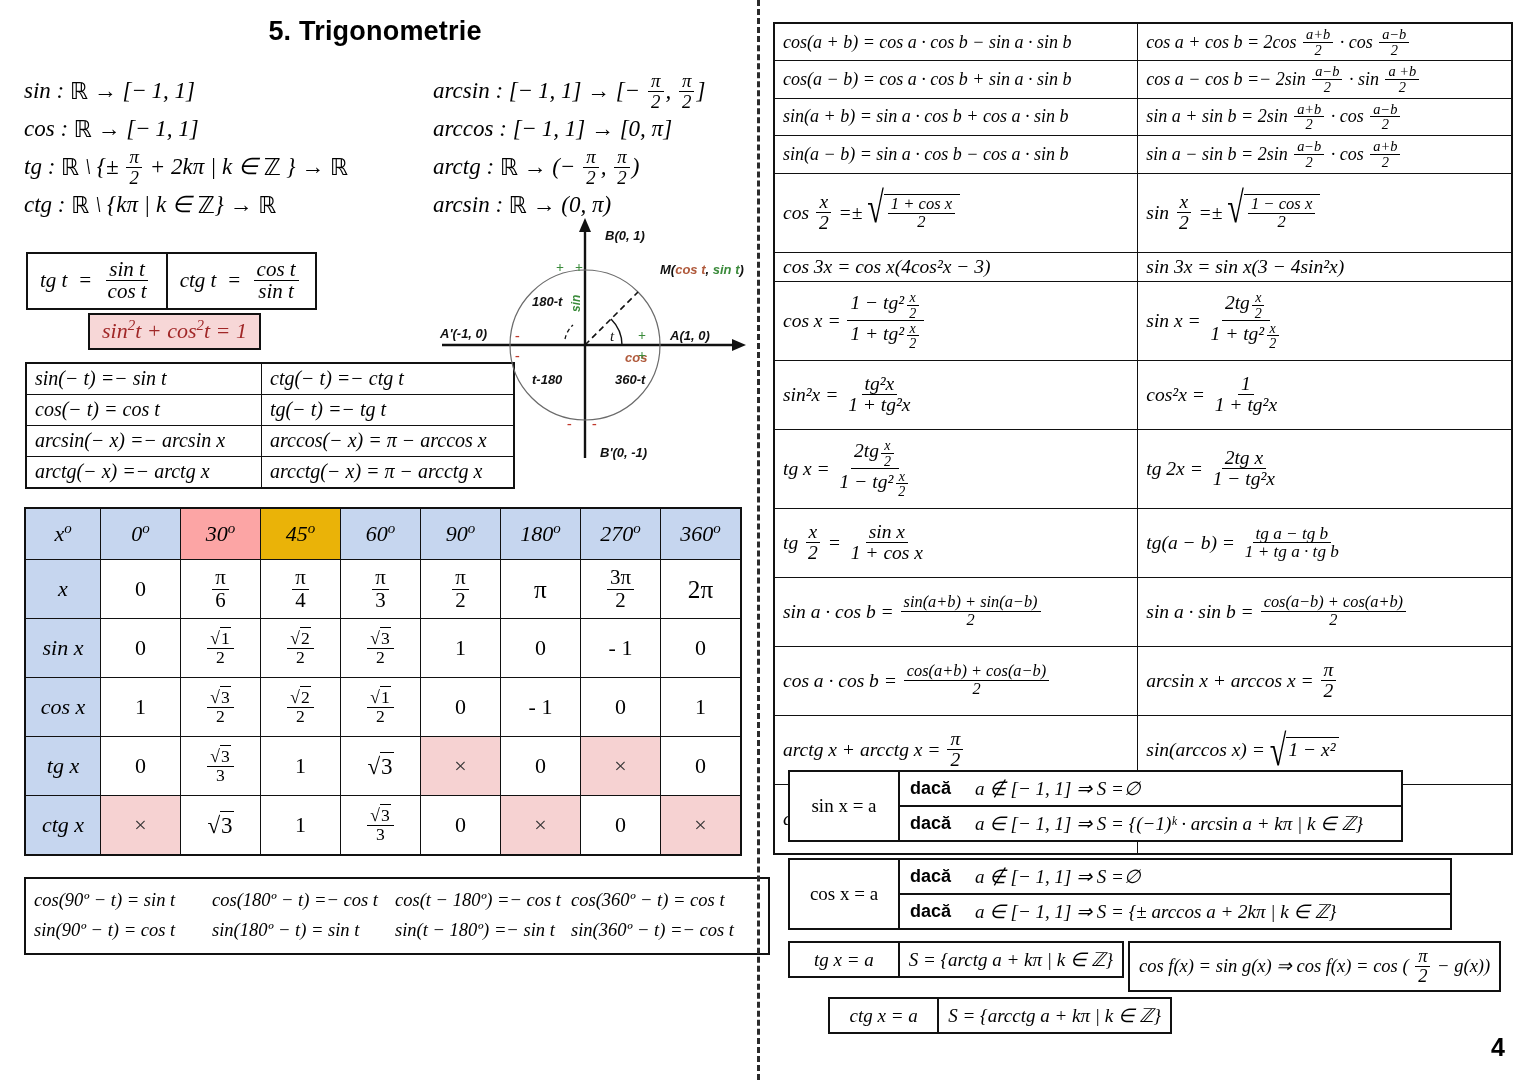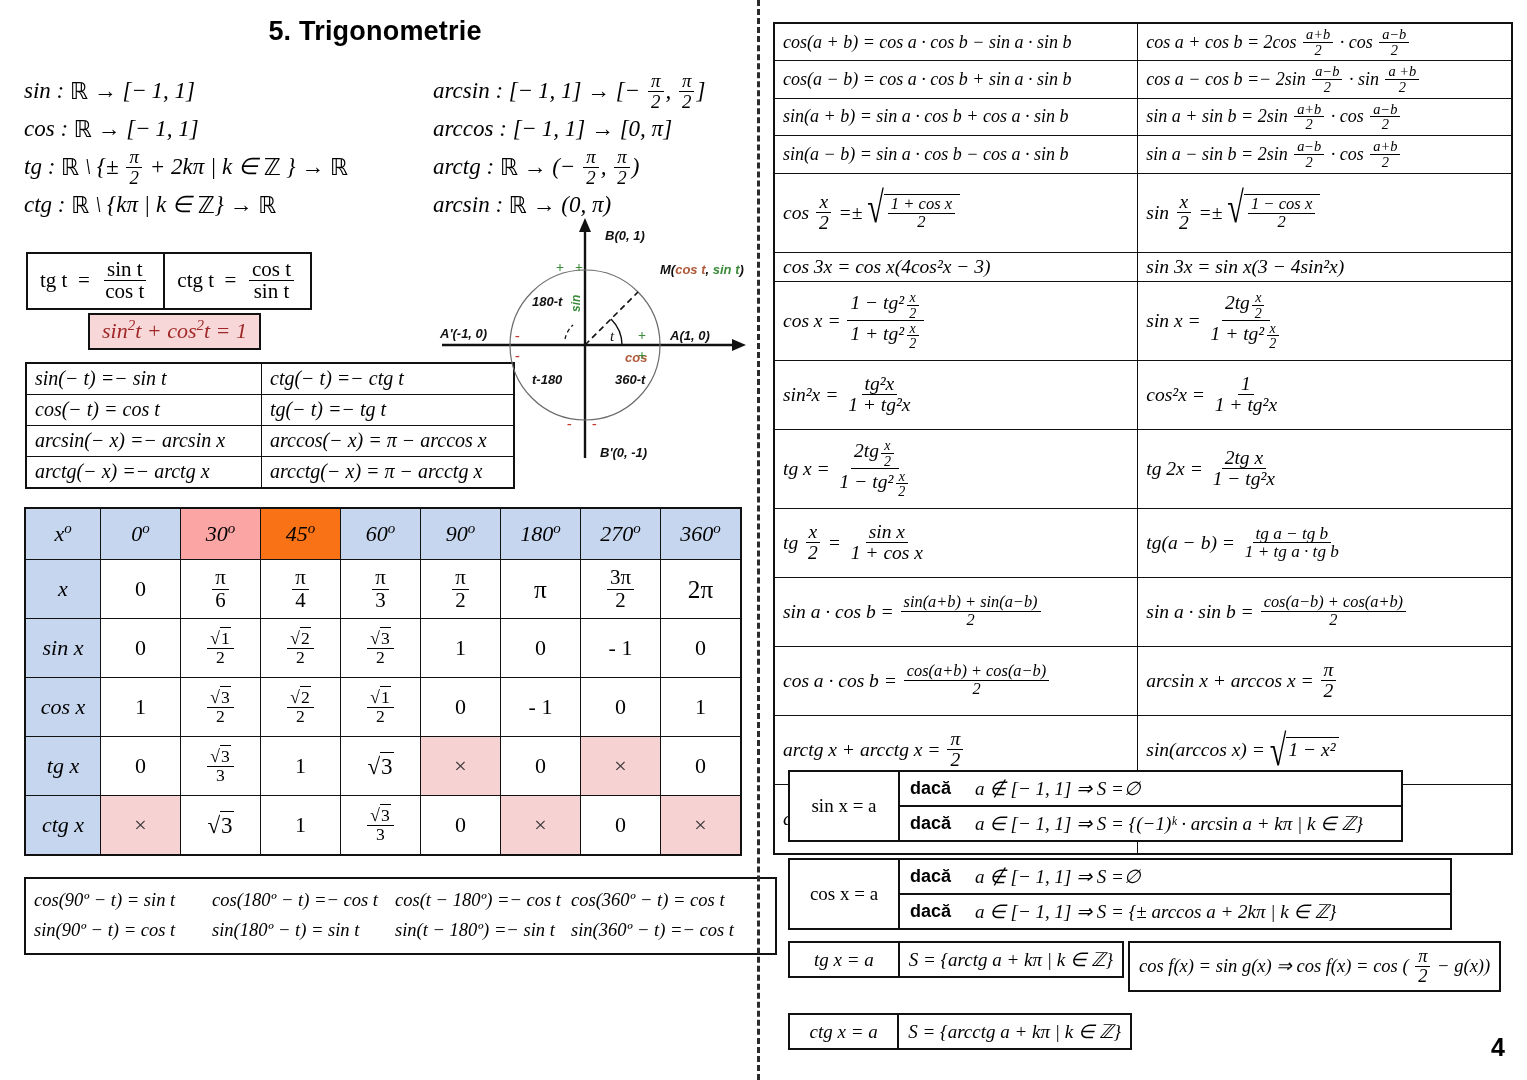--- a/index.html
+++ b/index.html
@@ -38,21 +38,21 @@
   .dom-col.left{width:385px;}
   .dom-col.right{width:350px;}
   .dom-line{white-space:nowrap;height:38px;display:flex;align-items:center;}
   .dom-col.right .dom-line{padding-left:24px;}
 
   
   .defbox{
     position:absolute;left:26px;top:252px;display:flex;border:2.2px solid #111;background:#fff;
   }
   .defbox .cell{
-    padding:5px 14px 5px 12px;font-size:21px;display:flex;align-items:center;white-space:nowrap;
+    padding:5px 14px 5px 12px;font-style:italic;font-size:21px;display:flex;align-items:center;white-space:nowrap;
   }
   .defbox .cell + .cell{border-left:2.2px solid #111;}
 
   
   .pyth{
     position:absolute;left:88px;top:313px;
     border:2.2px solid #111;background:#f7d7d7;color:#a02727;
     font-style:italic;font-size:22px;padding:3px 12px 4px 12px;white-space:nowrap;
   }
 
@@ -71,21 +71,21 @@
   .valtable{position:absolute;left:24px;top:507px;border-collapse:collapse;border:2px solid #111;}
   .valtable td{border:1.3px solid #111;text-align:center;font-style:italic;font-size:22px;}
   .valtable tr.hdr td{background:#c6d6ef;height:48px;font-weight:normal;}
   .valtable td.rowhdr{background:#c6d6ef;width:72px;}
   .valtable td.v{width:77px;height:56px;background:#fff;}
   .valtable td.x{background:#f6d2d2;font-style:normal;color:#333;}
   .valtable td .num0{font-style:normal;}
 
   
   .reduce{
-    position:absolute;left:24px;top:877px;width:718px;border:2.4px solid #111;background:#fff;padding:6px 23px 8px 8px;
+    position:absolute;left:24px;top:877px;width:718px;border:2.4px solid #111;background:#fff;padding:6px 16px 8px 8px;
   }
   .reduce .rrow{display:flex;font-style:italic;font-size:18.5px;line-height:30px;white-space:nowrap;}
   .reduce .rc{width:183px;}
   .reduce .rc:nth-child(1){width:180px;}
   .reduce .rc:nth-child(2){width:185px;}
   .reduce .rc:nth-child(3){width:178px;}
 
   
   .divider{
     position:absolute;left:757px;top:0;width:0;height:1080px;
@@ -266,21 +266,21 @@
       <text x="160" y="216" font-size="14" fill="#c0392b" font-weight="bold">-</text>
     </svg>
   </div>
 
   <table class="valtable">
     <tbody>
         <tr class="hdr">
       <td class="rowhdr">x<span class="sup">o</span></td>
       <td class="v" style="background:#c6d6ef">0<span class="sup">o</span></td>
       <td class="v" style="background:#fca5a5">30<span class="sup">o</span></td>
-      <td class="v" style="background:#f97316">45<span class="sup">o</span></td>
+      <td class="v" style="background:#eab308">45<span class="sup">o</span></td>
       <td class="v" style="background:#c6d6ef">60<span class="sup">o</span></td>
       <td class="v" style="background:#c6d6ef">90<span class="sup">o</span></td>
       <td class="v" style="background:#c6d6ef">180<span class="sup">o</span></td>
       <td class="v" style="background:#c6d6ef">270<span class="sup">o</span></td>
       <td class="v" style="background:#c6d6ef">360<span class="sup">o</span></td>
     </tr>
 
     <tr>
       <td class="rowhdr">x</td>
       <td class="v"><span class="num0">0</span></td>
@@ -697,21 +697,21 @@
         <span class="it">a ∈ [− 1, 1] ⇒ S = {± arccos a  + 2kπ | k ∈ ℤ}</span>
       </div>
     </div>
   </div>
 
   <div class="eqsmall" style="left:788px;top:941px;width:332px;">
     <div class="lhs">tg x = a</div>
     <div class="rhs">S = {arctg a  + kπ | k ∈ ℤ}</div>
   </div>
 
-  <div class="eqsmall" style="left:788px;top:997px;width:340px;margin-top:16px;">
+  <div class="eqsmall" style="left:828px;top:997px;width:340px;">
     <div class="lhs">ctg x = a</div>
     <div class="rhs">S = {arcctg a  + kπ | k ∈ ℤ}</div>
   </div>
 
   <div class="notebox" style="left:1128px;top:941px;">
     <span>cos f(x) = sin g(x) ⇒ cos f(x) = cos (</span>&nbsp;<span class="frac">
         <span class="num">π</span>
         <span class="den">2</span>
       </span>&nbsp;<span>− g(x))</span>
   </div>

